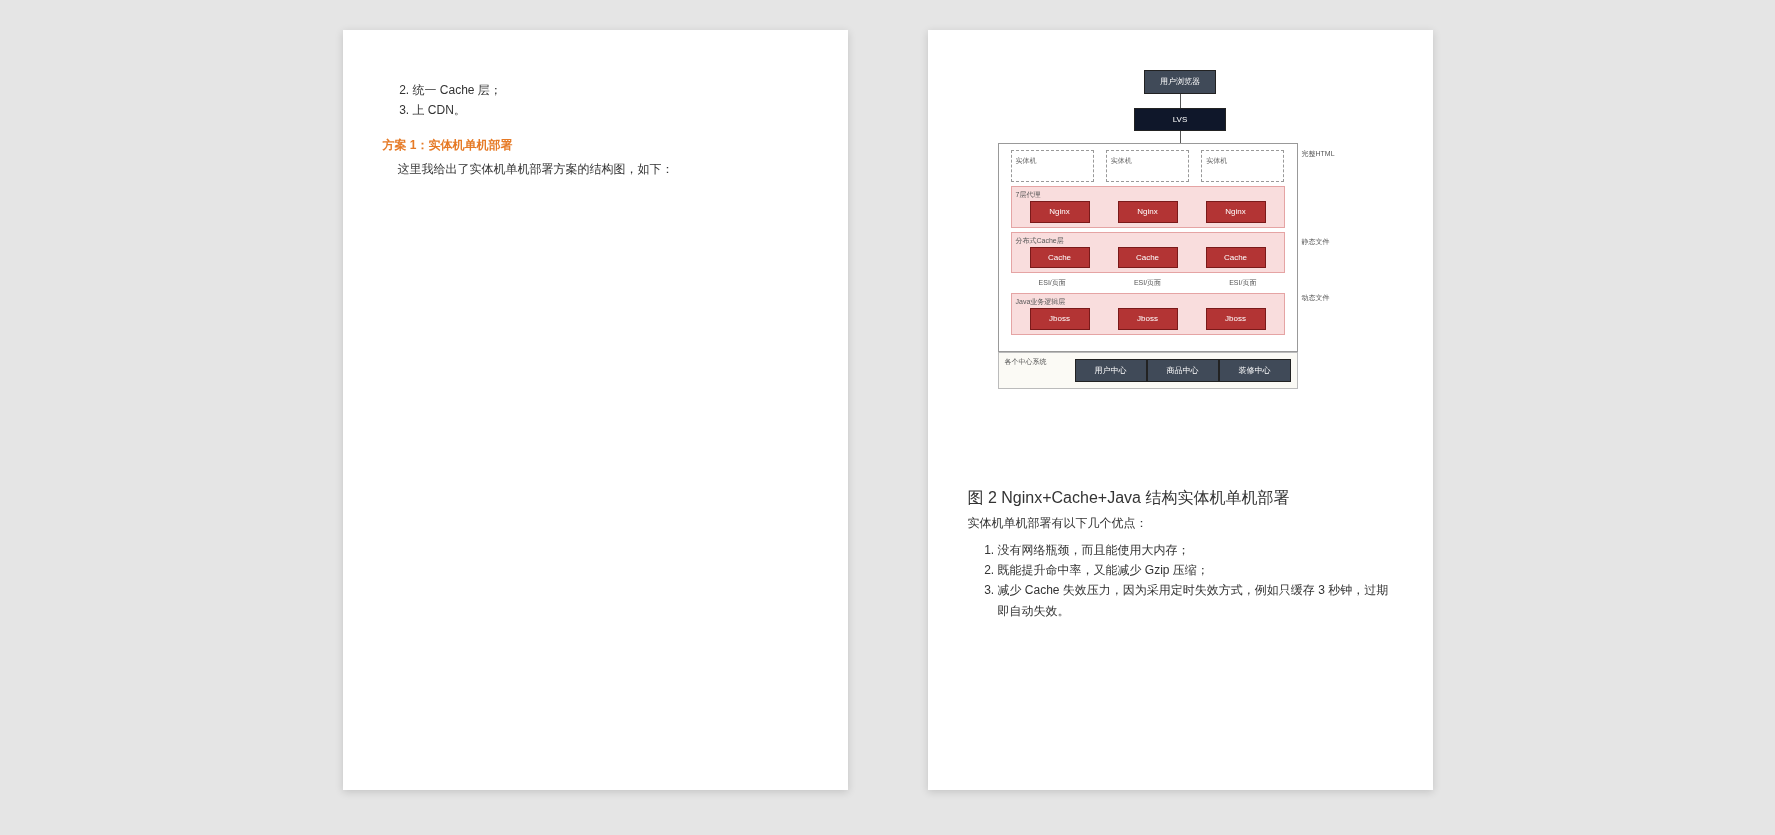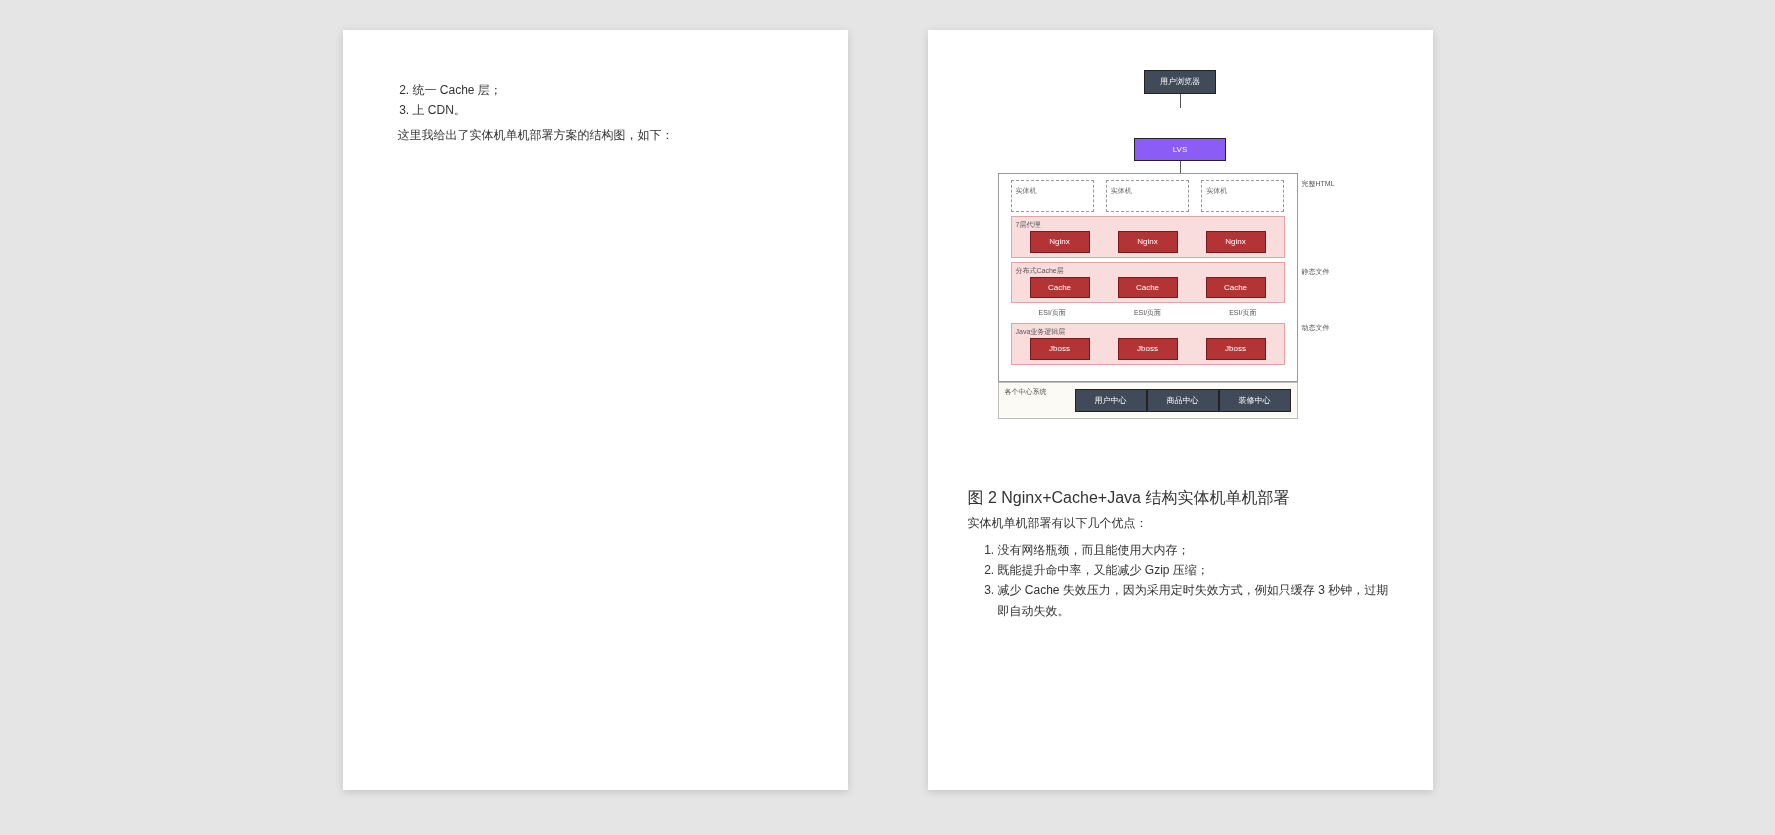--- a/index.html
+++ b/index.html
@@ -162,34 +162,35 @@
 </style>
 </head>
 <body>
 
 <div class="page">
   <ol class="ol-num" start="2">
     <li>统一 Cache 层；</li>
     <li>上 CDN。</li>
   </ol>
 
+  <div class="sec-title">方案 1：实体机单机部署</div>
 
   <p style="margin:4px 0 0 15px;">这里我给出了实体机单机部署方案的结构图，如下：</p>
 </div>
 
 <div class="page" style="padding-top:30px;">
   <div class="diagram">
 
     <div class="d-row">
       <div class="block">用户浏览器</div>
     </div>
     <div class="vline" style="height:14px;"></div>
 
     <div class="d-row">
-      <div class="block" style="background:#8b5cf6;min-width:70px;margin-top:30px;">LVS</div>
+      <div class="block" style="background:#0f172a;min-width:70px;">LVS</div>
     </div>
     <div class="vline" style="height:12px;"></div>
 
     <div class="border-outer">
       <span class="sidelabel" style="top:4px;">完整HTML</span>
       <span class="sidelabel" style="top:92px;">静态文件</span>
       <span class="sidelabel" style="top:148px;">动态文件</span>
 
       <div class="d-row" style="gap:0;">
         <div class="dashgroup">

